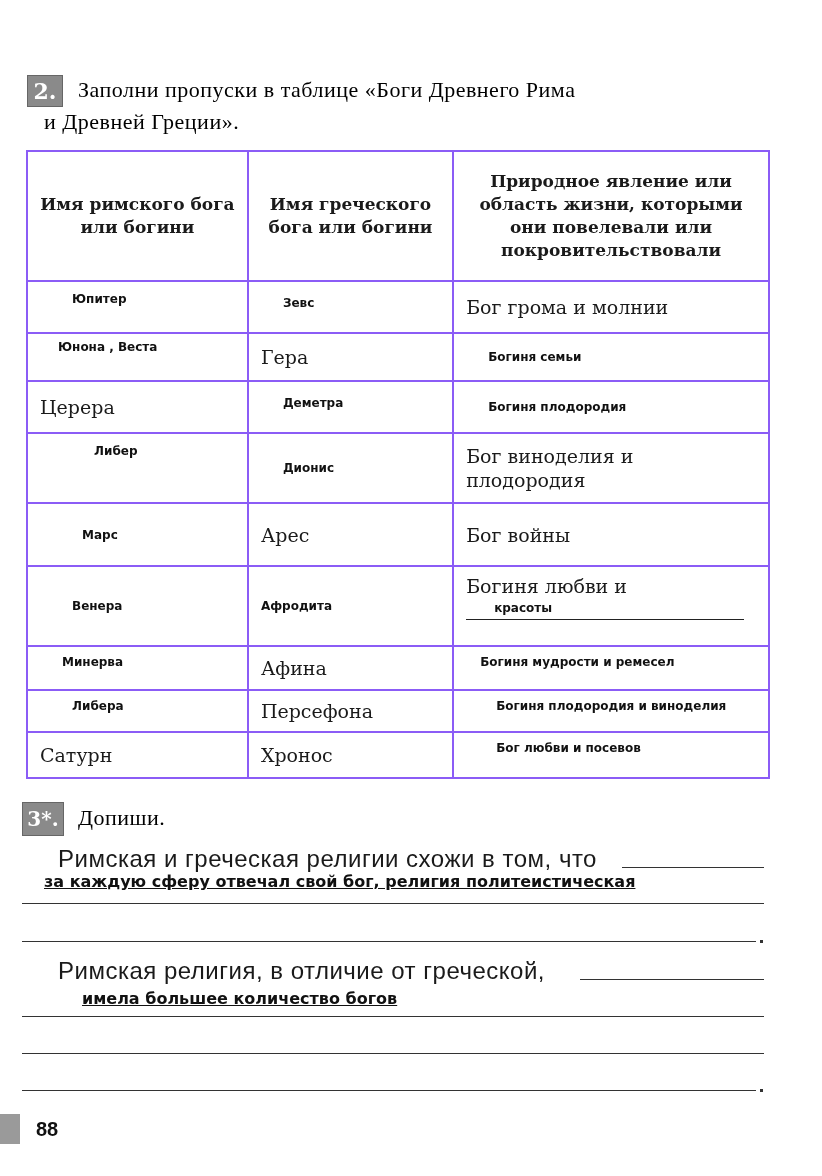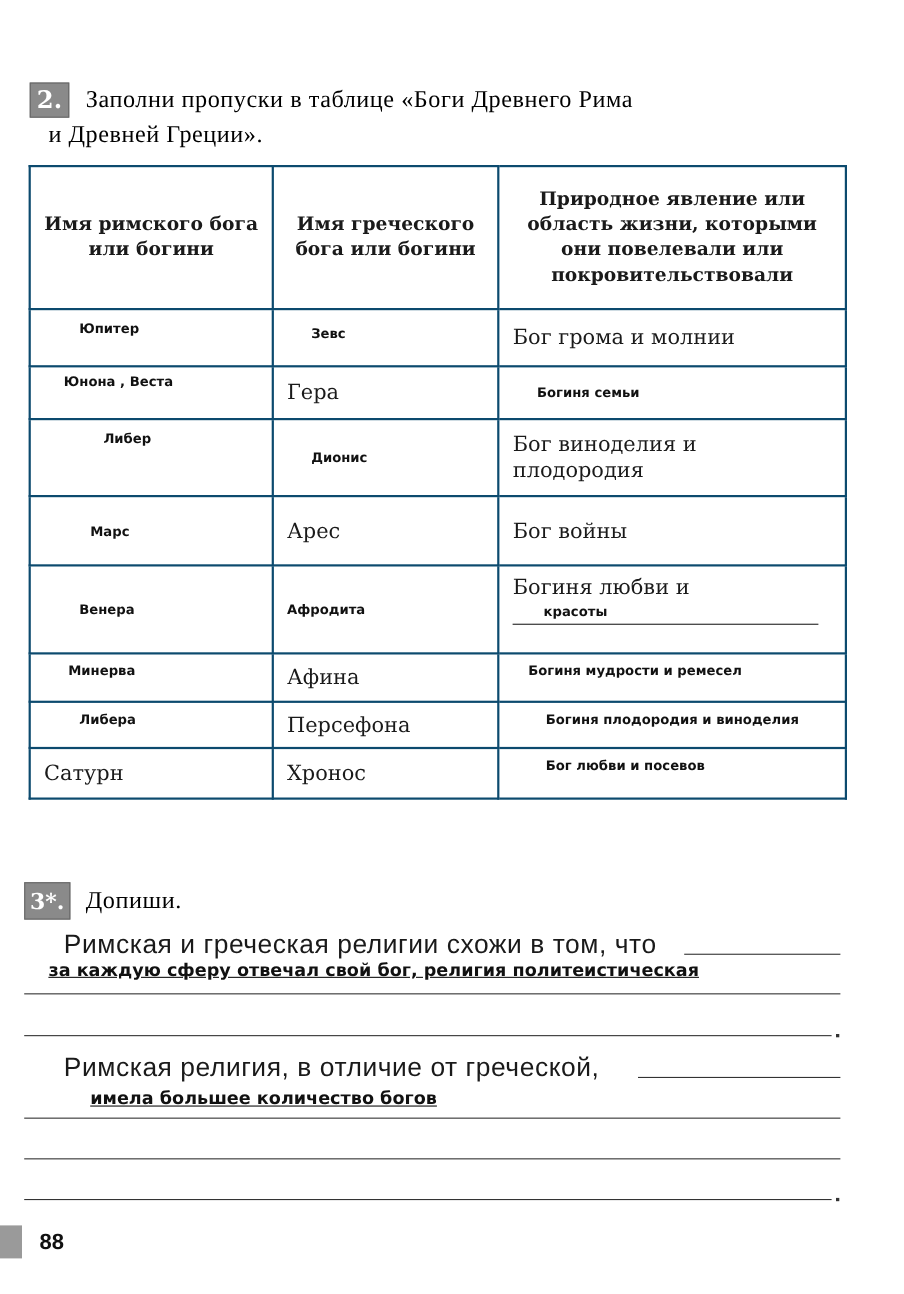--- a/index.html
+++ b/index.html
@@ -10,21 +10,21 @@
            display:flex; align-items:center; justify-content:center; border:1px solid #666; }
   #task2-badge { left:27px; top:75px; width:34px; height:30px; font-size:22px; }
   #task3-badge { left:22px; top:802px; width:40px; height:32px; font-size:20px; }
 
   .task-title { position:absolute; font-family:Liberation Serif, serif; font-size:22px; letter-spacing:0.5px; line-height:32px; color:#000000; }
   #task2-title { left:78px; top:74px; width:700px; }
   #task2-title2 { left:28px; top:106px;margin-left:16px; }
   #task3-title { left:78px; top:802px; }
 
   table.gods { position:absolute; left:26px; top:150px; border-collapse:collapse; width:744px; }
-  table.gods td, table.gods th { border:2px solid #0c4a6e; padding:0 12px; vertical-align:middle;margin-left:48px; }
+  table.gods td, table.gods th { border:2px solid #8b5cf6; padding:0 12px; vertical-align:middle;margin-left:48px; }
   table.gods th { font-family:"DejaVu Serif", serif; font-weight:bold; font-size:17px; line-height:23px; text-align:center; height:128px; color:#1a1a1a; }
   .c1 { width:196px; } .c2 { width:180px; } .c3 { width:290px; }
   .big { font-family:"DejaVu Serif", serif; font-size:19px; color:#1a1a1a; }
   .small { font-size:12px; }
   .cell-up { vertical-align:top !important; padding-top:10px !important; }
 
   .sentence { position:absolute; font-family:"Liberation Sans", sans-serif; font-size:24px; color:#1a1a1a; letter-spacing:0.5px; }
   .answer { position:absolute; font-size:16px;text-decoration:underline; }
   .line { position:absolute; height:0; border-top:1.5px solid #333; }
   .dot { position:absolute; width:3px; height:3px; background:#333; }
@@ -47,20 +47,25 @@
   </tr>
   <tr style="height:52px">
     <td class="hw small cell-up" style="padding-left:44px">Юпитер</td>
     <td class="hw small cell-up" style="padding-left:34px;padding-top:14px!important">Зевс</td>
     <td class="big">Бог грома и молнии</td>
   </tr>
   <tr style="height:48px">
     <td class="hw small cell-up" style="padding-left:30px;padding-top:6px!important">Юнона , Веста</td>
     <td class="big">Гера</td>
     <td class="hw small" style="padding-left:34px">Богиня семьи</td>
+  </tr>
+  <tr style="height:52px">
+    <td class="big">Церера</td>
+    <td class="hw small cell-up" style="padding-left:34px;padding-top:14px!important">Деметра</td>
+    <td class="hw small" style="padding-left:34px">Богиня плодородия</td>
   </tr>
   <tr style="height:70px">
     <td class="hw small cell-up" style="padding-left:66px">Либер</td>
     <td class="hw small" style="padding-left:34px">Дионис</td>
     <td class="big" style="line-height:24px">Бог виноделия и плодородия</td>
   </tr>
   <tr style="height:63px">
     <td class="hw small" style="padding-left:54px">Марс</td>
     <td class="big">Арес</td>
     <td class="big">Бог войны</td>

